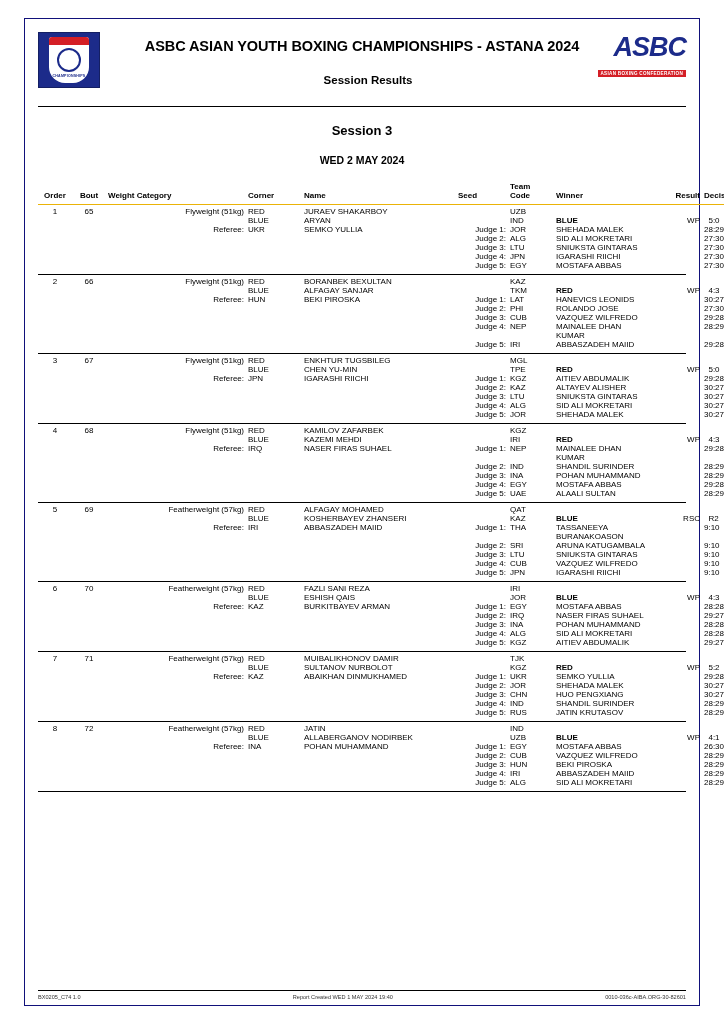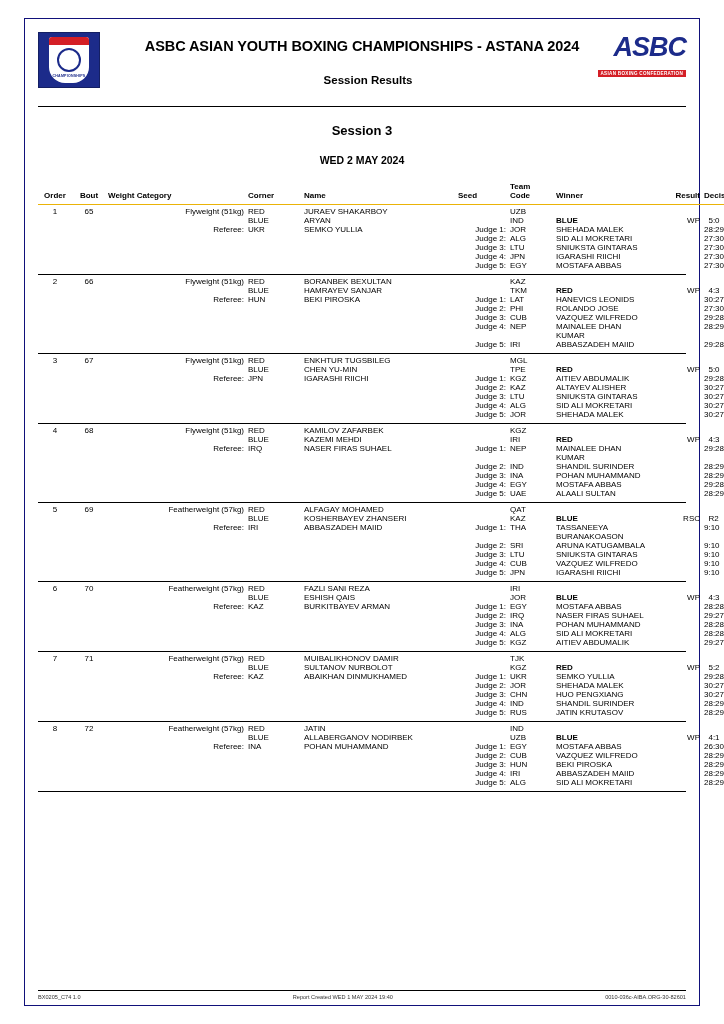--- a/index.html
+++ b/index.html
@@ -402,21 +402,21 @@
                   <td class="c-team big">KAZ</td>
                   <td class="c-winner"></td>
                   <td class="c-result"></td>
                   <td class="c-dec"></td>
                 </tr>
                 <tr>
                   <td class="c-order"></td>
                   <td class="c-bout"></td>
                   <td class="c-weight"></td>
                   <td class="c-corner big">BLUE</td>
-                  <td class="c-name big">HAMRAYEV SANJAR</td>
+                  <td class="c-name big">ALFAGAY SANJAR</td>
                   <td class="c-seed"></td>
                   <td class="c-team big">TKM</td>
                   <td class="c-winner big bold">RED</td>
                   <td class="c-result big right">WP</td>
                   <td class="c-dec big">&nbsp;&nbsp;4:3</td>
                 </tr>
                 <tr class="pad-top-6">
                   <td class="c-order"></td>
                   <td class="c-bout"></td>
                   <td class="c-weight ref-label pad-top-6">Referee:</td>

